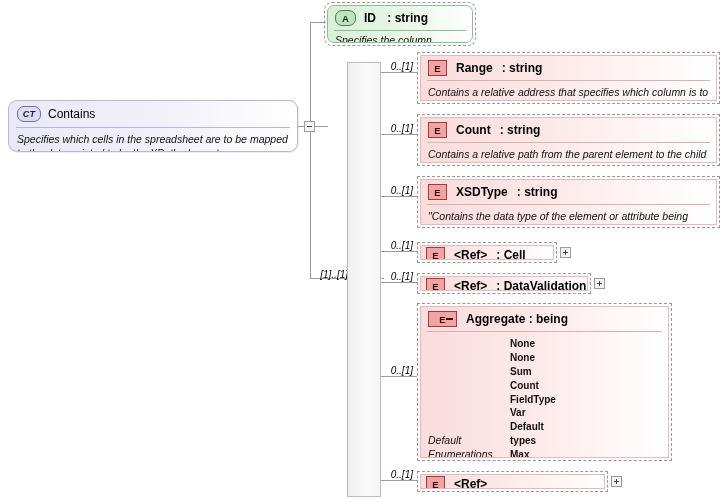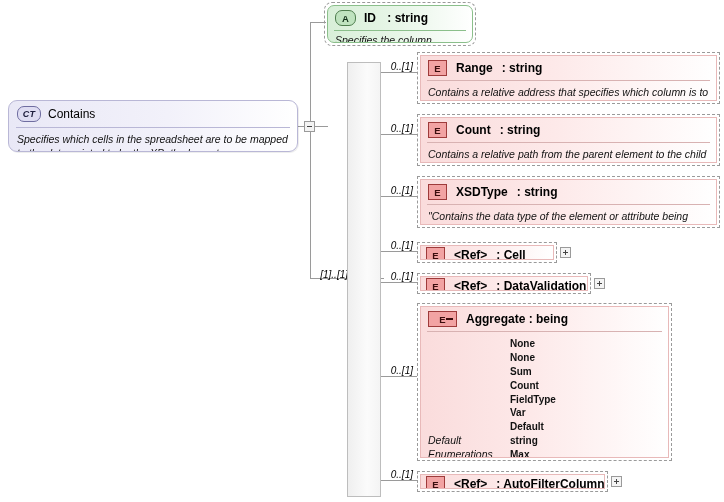--- a/index.html
+++ b/index.html
@@ -446,34 +446,33 @@
           <div>Enumerations</div>
         </div>
         <div class="enum-values">
           <div>None</div>
           <div>None</div>
           <div>Sum</div>
           <div>Count</div>
           <div>FieldType</div>
           <div>Var</div>
           <div>Default</div>
-          <div>string</div>
+          <div>types</div>
           <div>Max</div>
 
         </div>
       </div>
 
     </div>
   </div>
 
   <div class="card-label" style="left:383px; top:469px; width:30px;">0..[1]</div>
   <div class="el-wrap" style="left:417px; top:471px; width:191px; height:21px;">
     <div class="el-box">
       <div class="el-head" style="padding:1px 8px 1px 5px;">
         <span class="el-badge">E</span>
         <span class="el-name">&lt;Ref&gt;</span>
-        <span class="el-type">: AutoFilterColumn</span>
       </div>
     </div>
   </div>
   <div class="expander plus" style="left:611px; top:476px;"></div>
 
 </div>
 
 </body></html>

